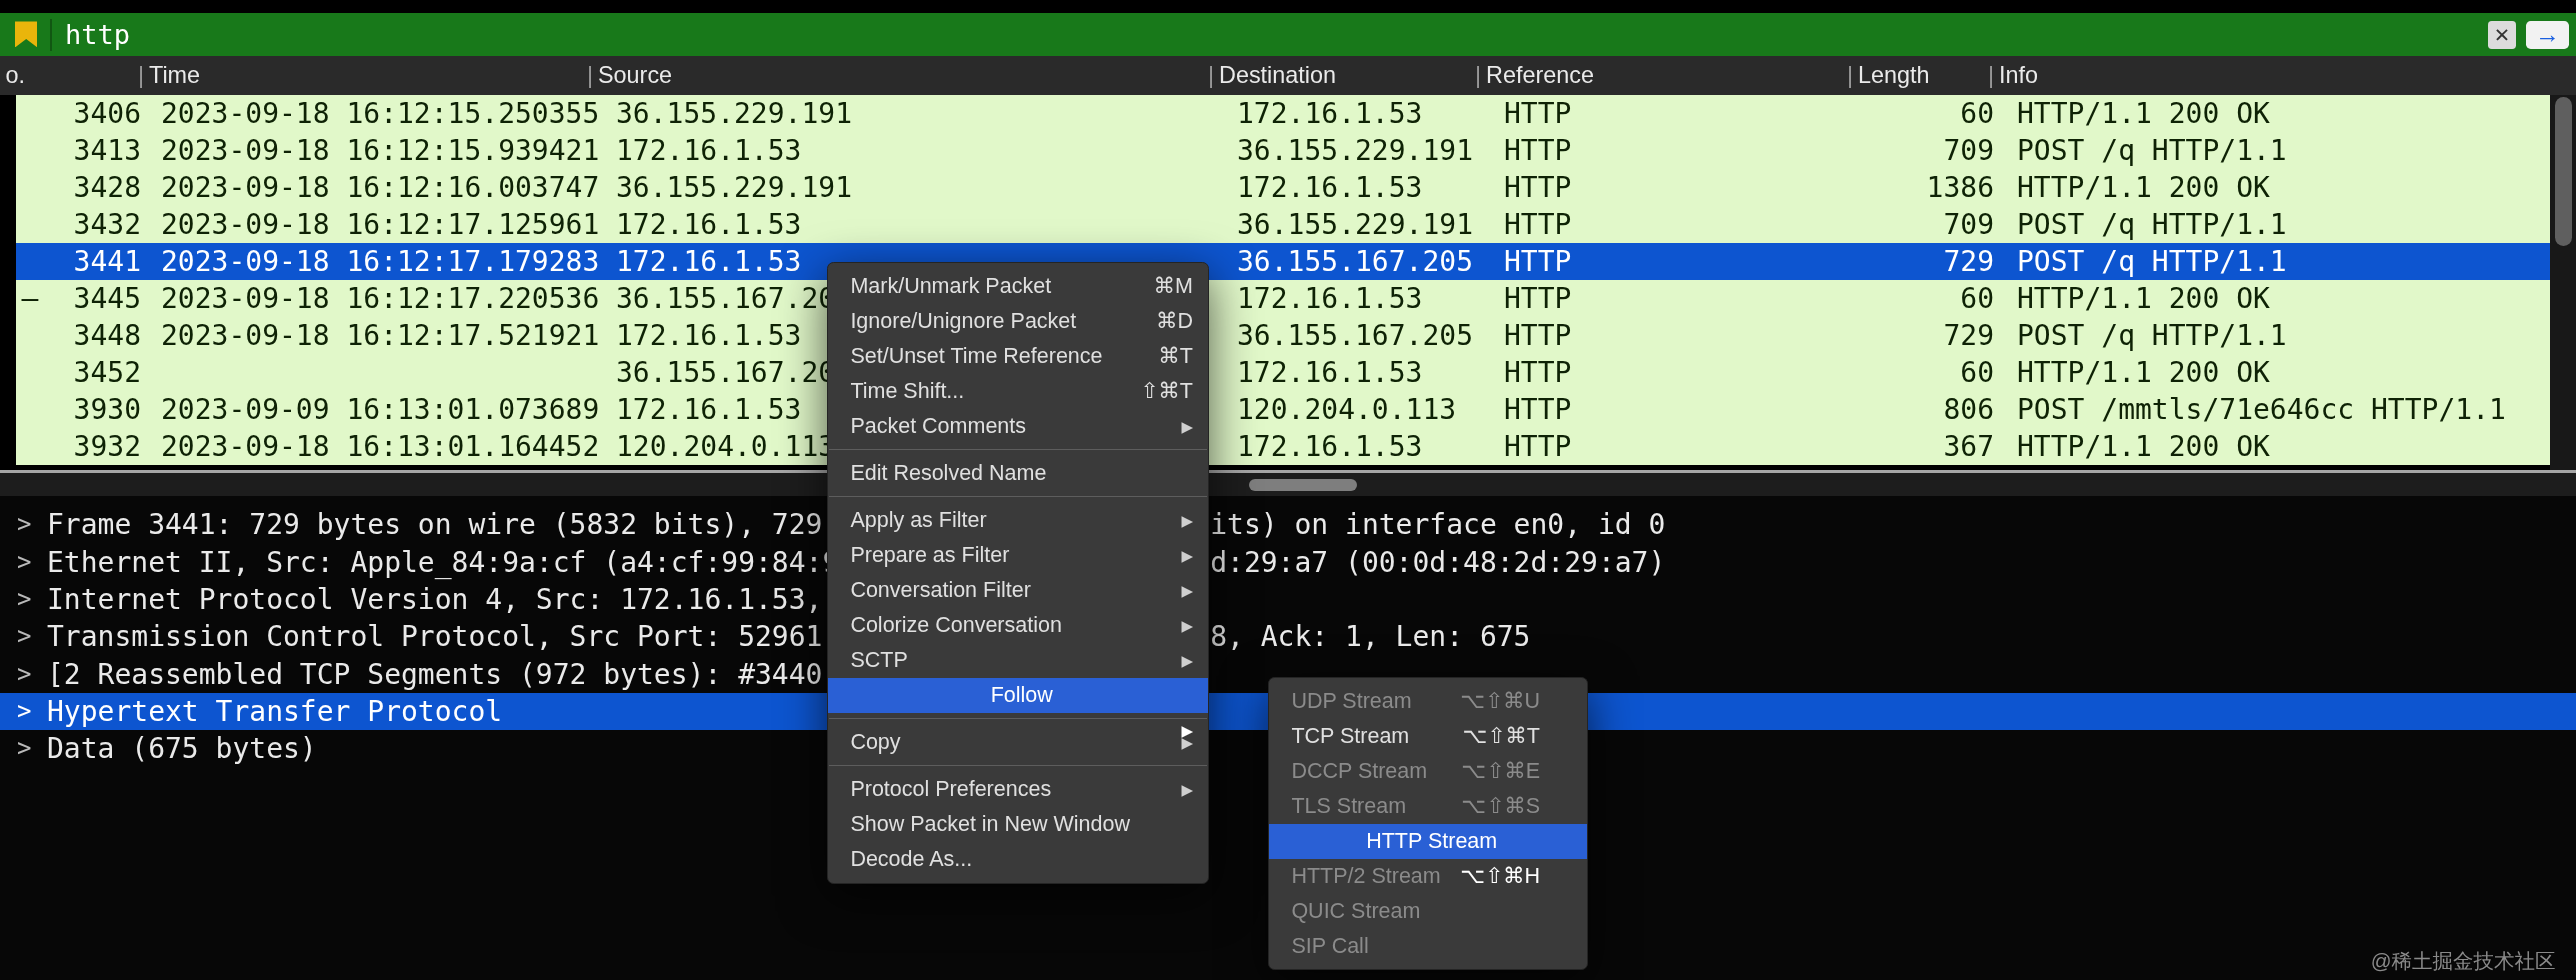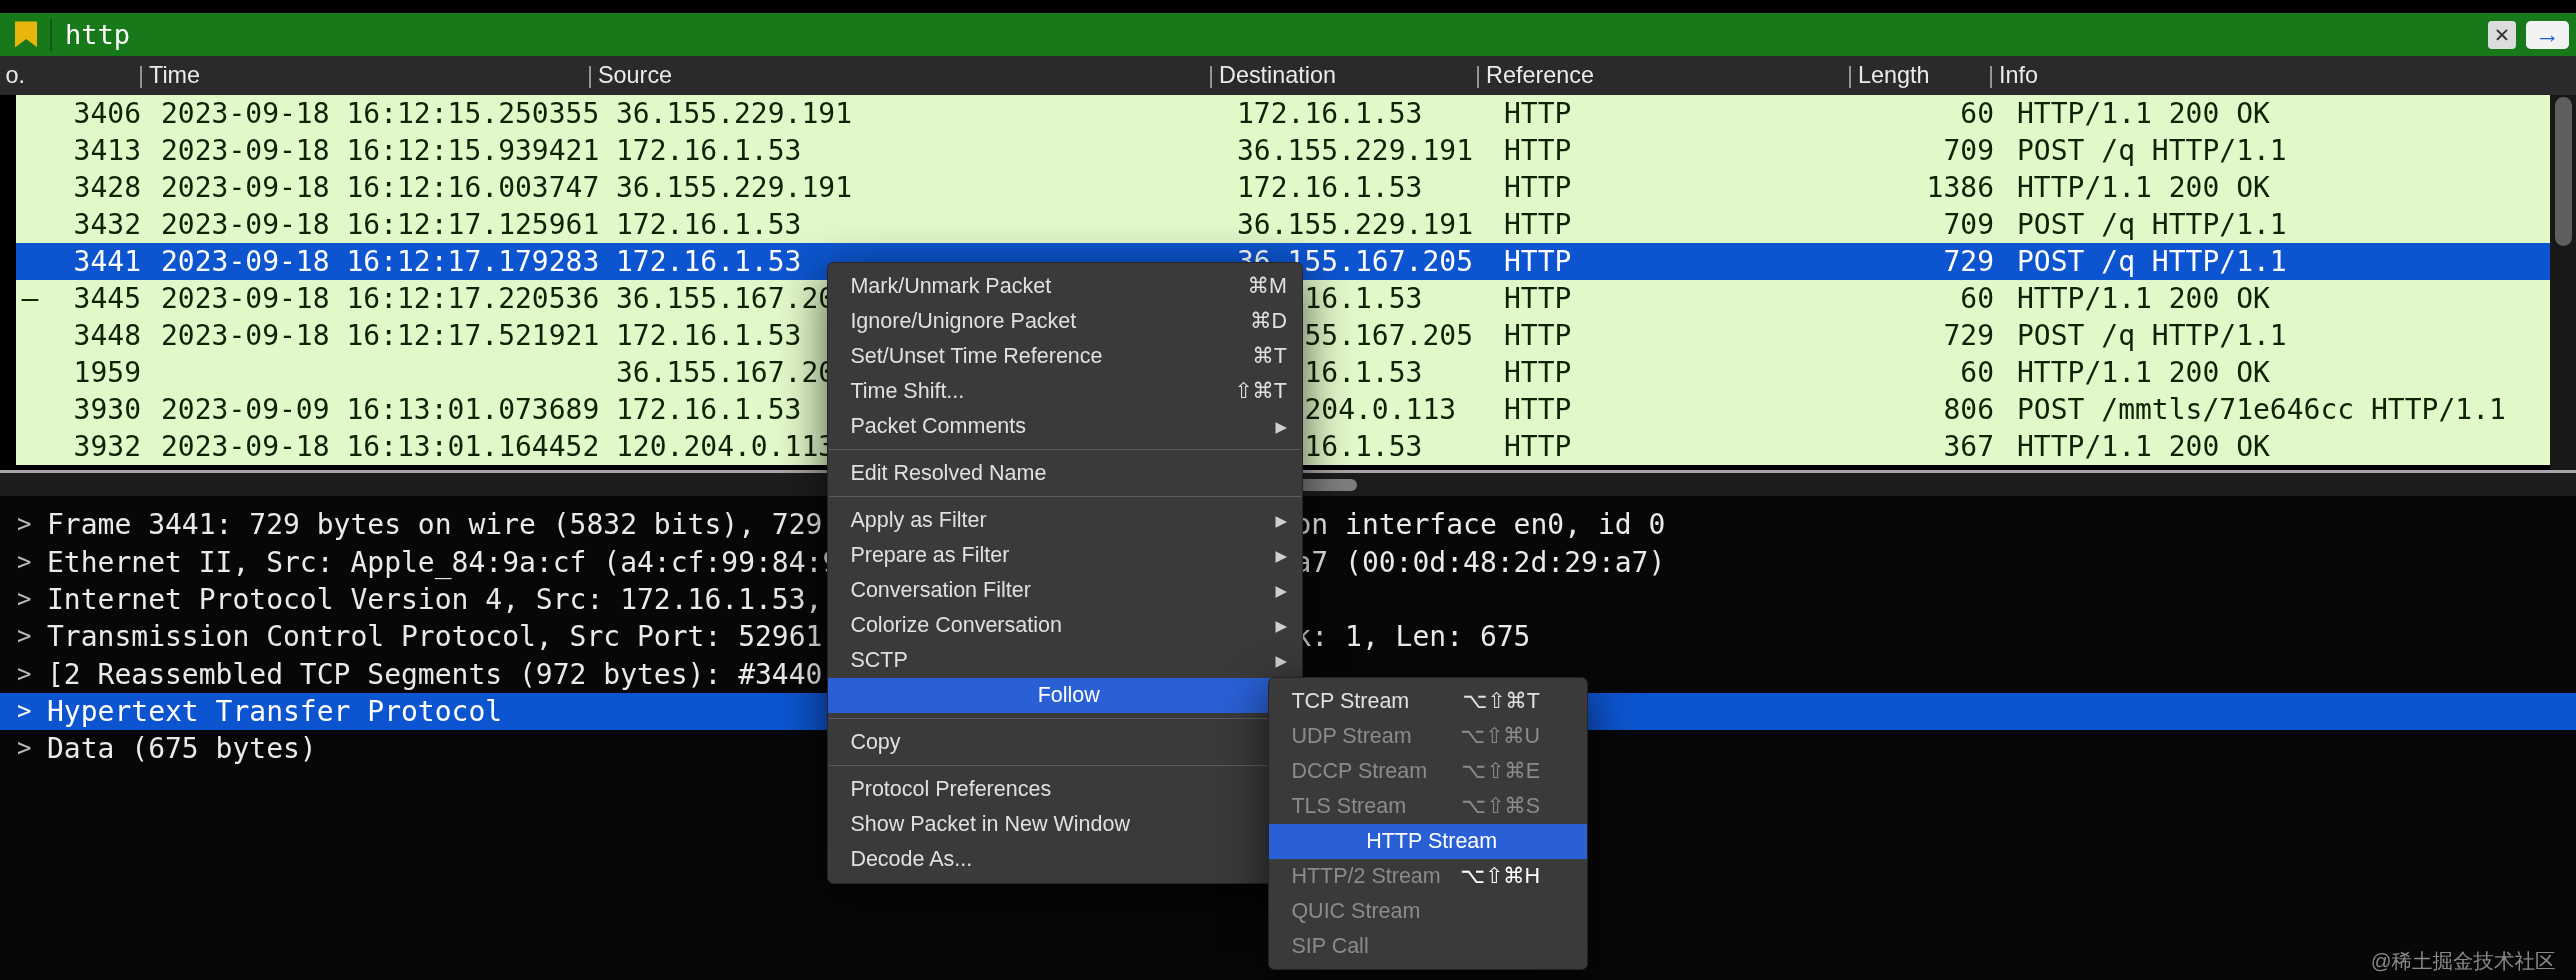--- a/index.html
+++ b/index.html
@@ -56,21 +56,21 @@
         font-size:28px;line-height:37px;}
   .drow.selected{background:var(--selection-blue,#0d55d0);color:#fff;}
   .dexp{position:absolute;left:17px;top:0;color:#b9b9b9;font-size:24px;line-height:37px;}
   .drow.selected .dexp{color:#fff;}
   .dtext{position:absolute;left:47px;top:0;white-space:pre;}
 
   
   .menu{position:absolute;background:var(--menu-bg,#3a3a3a);border:0.9px solid #242424;
         border-radius:6.5px;box-shadow:0 13px 47px rgba(0,0,0,.65);padding:5.6px 0;
         box-sizing:border-box;}
-  #context-menu{left:827px;top:262px;width:476px;z-index:50;}
+  #context-menu{left:827px;top:262px;width:382px;z-index:50;}
   #follow-submenu{left:1268px;top:677px;width:320px;z-index:60;}
   .menu-item{height:35px;line-height:35px;padding:0 15px 0 22.4px;display:flex;
              color:var(--menu-text,#e0e0e0);font-size:21.5px;align-items:center;}
   .menu-item .lbl{flex:0 0 auto;white-space:pre;}
   .menu-item .sc{margin-left:auto;white-space:pre;}
   #follow-submenu .menu-item .sc{margin-right:32px;}
   .menu-item .arrow{margin-left:auto;font-size:15px;color:#cfcfcf;}
   .menu-item.highlighted{background:var(--menu-highlight,#2a60d5);color:#fff;flex-direction:column;}
   .menu-item.highlighted .arrow{color:#fff;}
   .menu-item.disabled{color:var(--menu-disabled,#8b8b8b);}
@@ -168,21 +168,21 @@
       <div class="prow mono">
         <span class="pcell" style="left: 0px; width: 125px; text-align: right;">3448</span>
         <span class="pcell" style="left: 145px;">2023-09-18 16:12:17.521921</span>
         <span class="pcell" style="left: 600px;">172.16.1.53</span>
         <span class="pcell" style="left: 1221px;">36.155.167.205</span>
         <span class="pcell" style="left: 1488px;">HTTP</span>
         <span class="pcell" style="left: 1847px; width: 131px; text-align: right;">729</span>
         <span class="pcell" style="left: 2001px;">POST /q HTTP/1.1</span>
       </div>
       <div class="prow mono">
-        <span class="pcell" style="left: 0px; width: 125px; text-align: right;">1959</span>
+        <span class="pcell" style="left: 0px; width: 125px; text-align: right;">3452</span>
         <span class="pcell" style="left: 600px;">36.155.167.205</span>
         <span class="pcell" style="left: 1221px;">172.16.1.53</span>
         <span class="pcell" style="left: 1488px;">HTTP</span>
         <span class="pcell" style="left: 1847px; width: 131px; text-align: right;">60</span>
         <span class="pcell" style="left: 2001px;">HTTP/1.1 200 OK</span>
       </div>
       <div class="prow mono">
         <span class="pcell" style="left: 0px; width: 125px; text-align: right;">3930</span>
         <span class="pcell" style="left: 145px;">2023-09-09 16:13:01.073689</span>
         <span class="pcell" style="left: 600px;">172.16.1.53</span>
@@ -303,27 +303,27 @@
         <span class="arrow">▶</span>
       </div>
       <div class="menu-item">
         <span class="lbl">Show Packet in New Window</span>
       </div>
       <div class="menu-item">
         <span class="lbl">Decode As...</span>
       </div>
     </div>
   <div id="follow-submenu" class="menu">
+      <div class="menu-item disabled">
+        <span class="lbl">UDP Stream</span>
+        <span class="sc">⌥⇧⌘U</span>
+      </div>
       <div class="menu-item">
         <span class="lbl">TCP Stream</span>
         <span class="sc">⌥⇧⌘T</span>
-      </div>
-      <div class="menu-item disabled">
-        <span class="lbl">UDP Stream</span>
-        <span class="sc">⌥⇧⌘U</span>
       </div>
       <div class="menu-item disabled">
         <span class="lbl">DCCP Stream</span>
         <span class="sc">⌥⇧⌘E</span>
       </div>
       <div class="menu-item disabled">
         <span class="lbl">TLS Stream</span>
         <span class="sc">⌥⇧⌘S</span>
       </div>
       <div class="menu-item highlighted">

